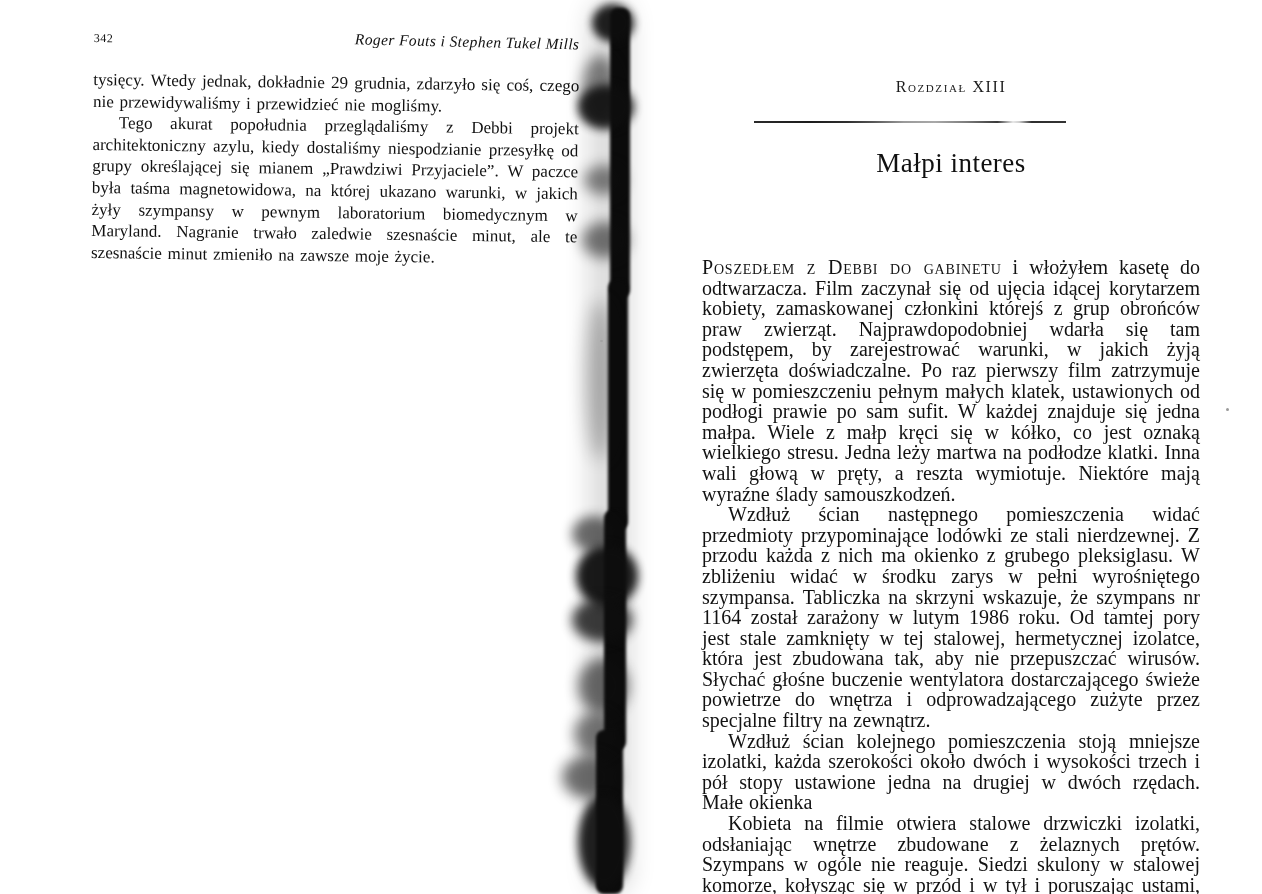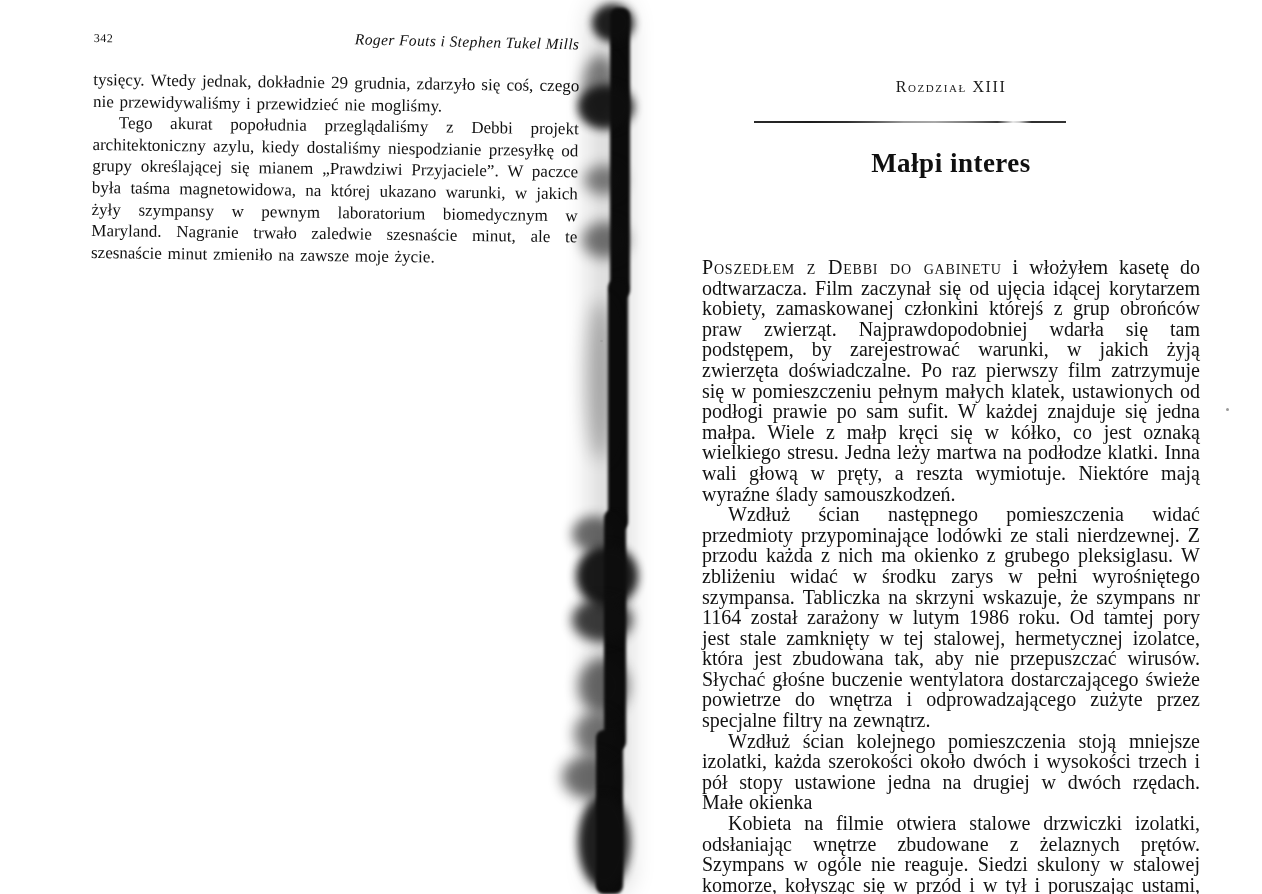--- a/index.html
+++ b/index.html
@@ -76,21 +76,21 @@
     height: 2px;
     background: linear-gradient(90deg,
       #2a2a2a 0%, #1c1c1c 18%, #2f2f2f 30%, #555 38%,
       #9a9a9a 48%, #a9a9a9 58%, #7d7d7d 68%, #3a3a3a 78%,
       #e8e8e8 83%, #cfcfcf 85%, #2e2e2e 89%, #333 100%);
   }
   .chapter-title {
     margin-top: 25px;
     text-align: center;
     font-size: 27px;
-    font-weight: bold;
+    font-weight: normal;
     letter-spacing: 0.5px;
     color: #101010;
   }
   .rp-body {
     margin-top: 78px;
     font-size: 20px;
     line-height: 20.6px;
     text-align: justify;
     word-spacing: 1px;
   }

